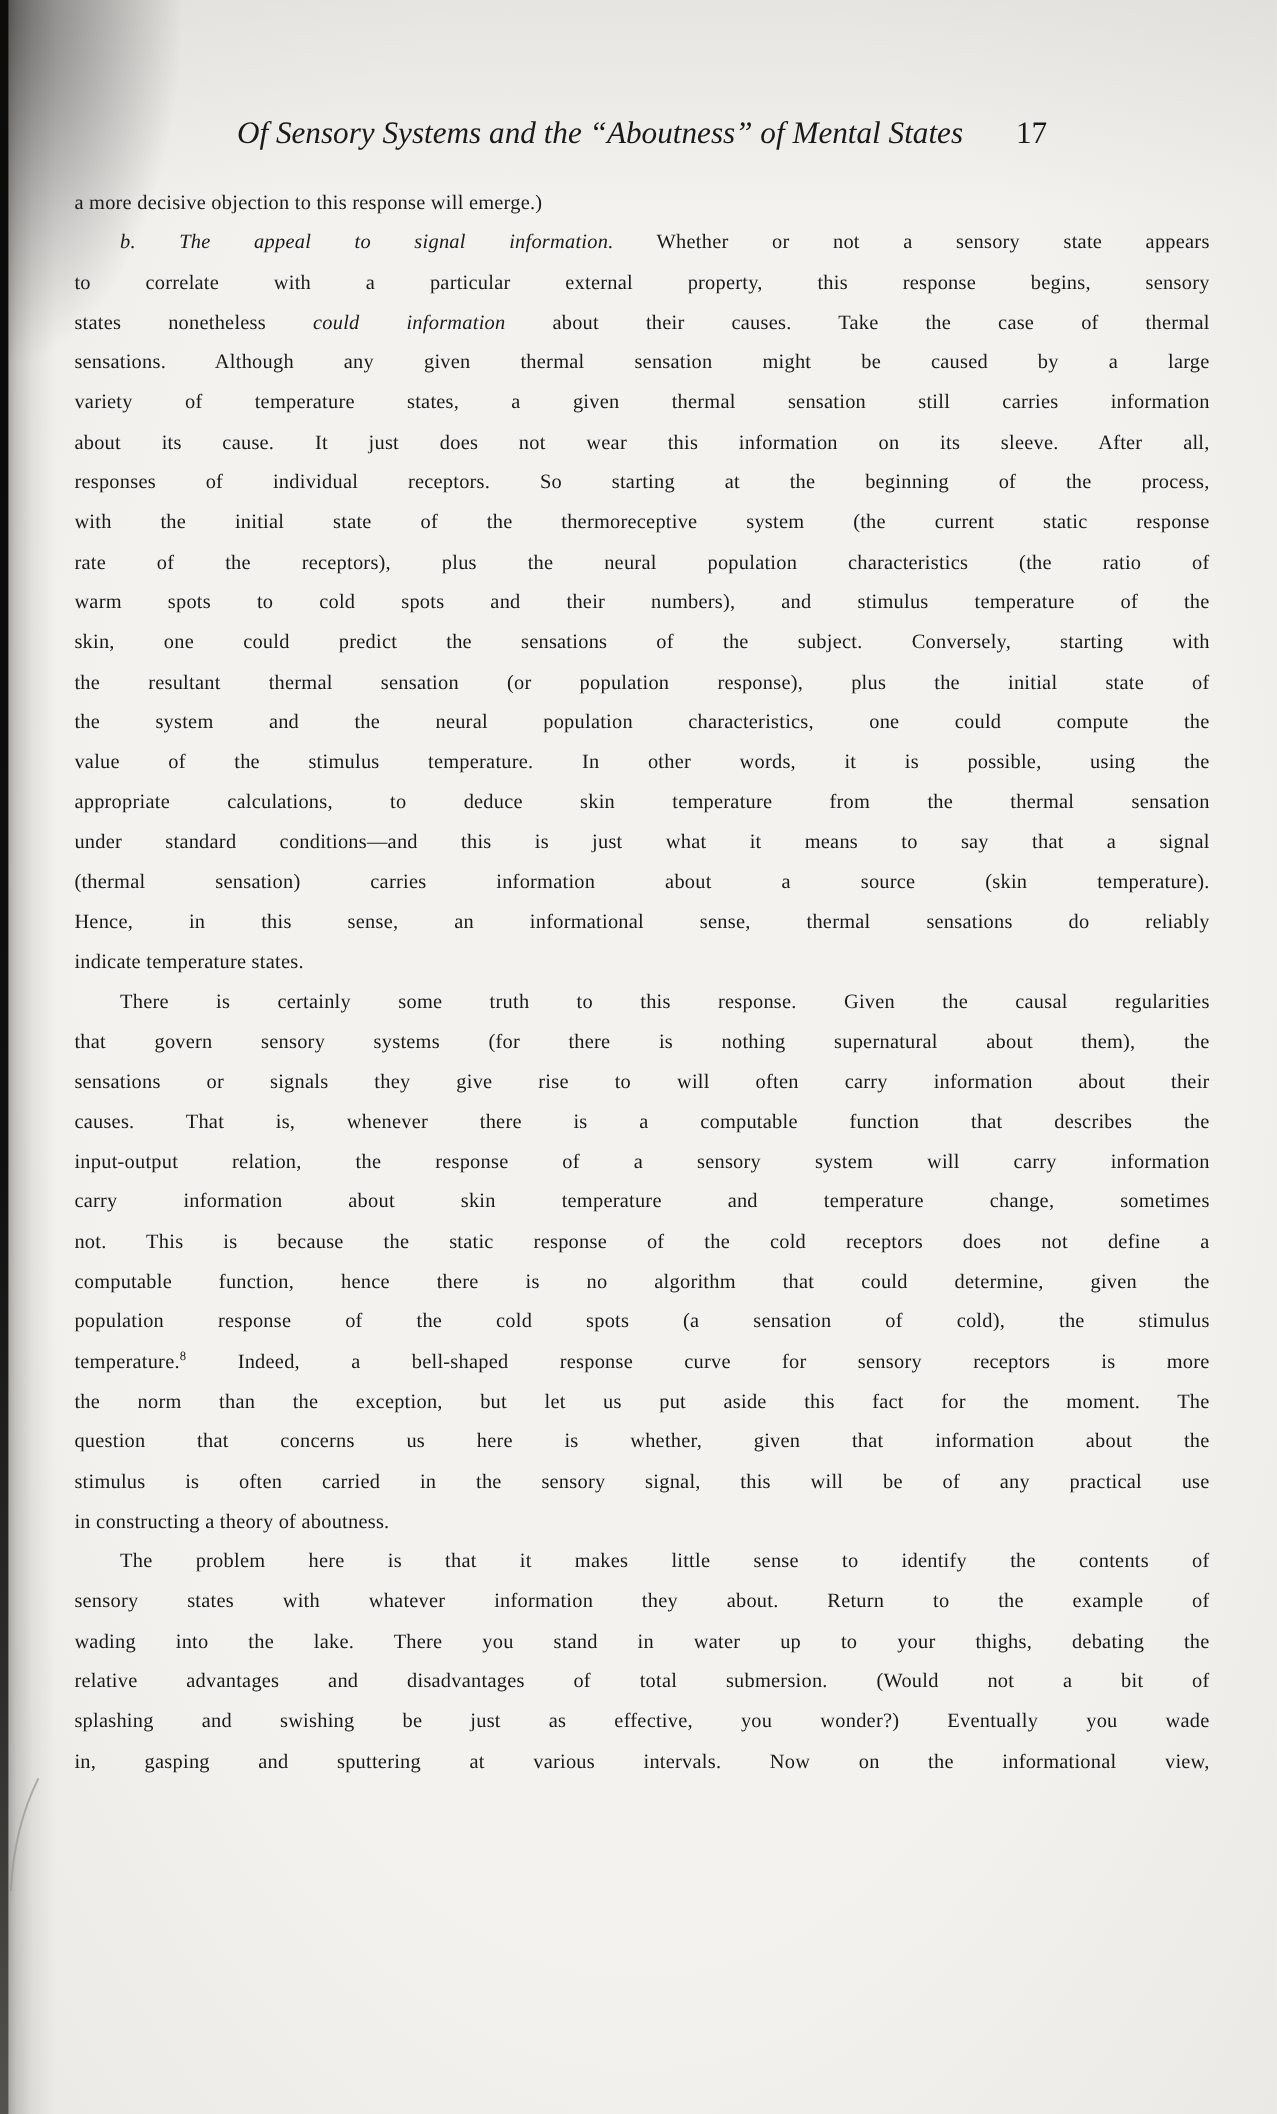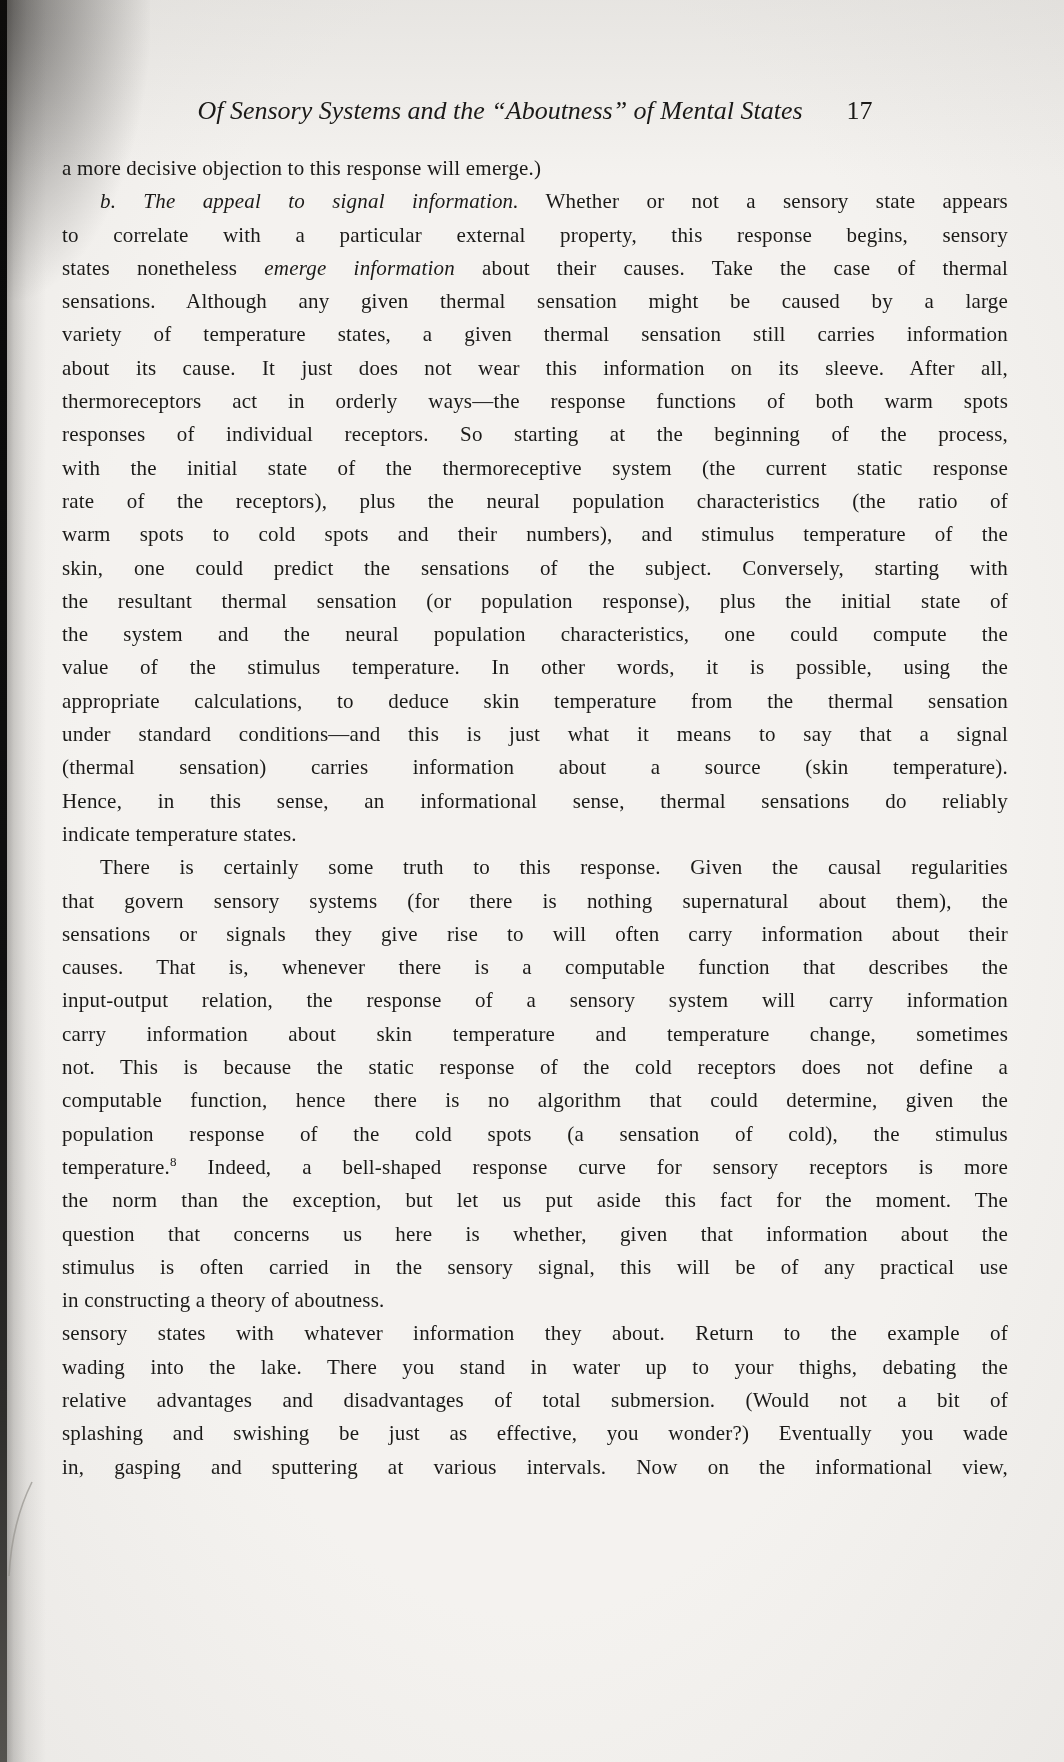--- a/index.html
+++ b/index.html
@@ -39,21 +39,21 @@
     text-align: center;
     font-size: 26px;
     white-space: nowrap;
   }
   .running-header .title { font-style: italic; }
   .running-header .folio { font-style: normal; margin-left: 44px; }
 
   .body-text {
     position: absolute;
     left: 62px; top: 152px; width: 946px;
-    font-size: 21px;
+    font-size: 17px;
   }
   .line {
     height: 33.3px;
     line-height: 33.3px;
     overflow: hidden;
     text-align: justify;
     text-align-last: justify;
     letter-spacing: 0.2px;
   }
   .line.end { text-align-last: left; }
@@ -71,25 +71,24 @@
 <div class="corner-shade"></div>
 
 <div class="running-header">
   <span class="title">Of Sensory Systems and the “Aboutness” of Mental States</span><span class="folio">17</span>
 </div>
 
 <div class="body-text">
     <div class="line end"><span>a more decisive objection to this response will emerge.)</span></div>
     <div class="line ind"><span class="it">b. The appeal to signal information.</span><span> Whether or not a sensory state appears</span></div>
     <div class="line"><span>to correlate with a particular external property, this response begins, sensory</span></div>
-    <div class="line"><span>states nonetheless </span><span class="it">emerge information</span><span> about their causes. Take the case of thermal</span></div>
+    <div class="line"><span>states nonetheless </span><span class="it">could information</span><span> about their causes. Take the case of thermal</span></div>
     <div class="line"><span>sensations. Although any given thermal sensation might be caused by a large</span></div>
     <div class="line"><span>variety of temperature states, a given thermal sensation still carries information</span></div>
     <div class="line"><span>about its cause. It just does not wear this information on its sleeve. After all,</span></div>
-    <div class="line"><span>thermoreceptors act in orderly ways—the response functions of both warm spots</span></div>
     <div class="line"><span>responses of individual receptors. So starting at the beginning of the process,</span></div>
     <div class="line"><span>with the initial state of the thermoreceptive system (the current static response</span></div>
     <div class="line"><span>rate of the receptors), plus the neural population characteristics (the ratio of</span></div>
     <div class="line"><span>warm spots to cold spots and their numbers), and stimulus temperature of the</span></div>
     <div class="line"><span>skin, one could predict the sensations of the subject. Conversely, starting with</span></div>
     <div class="line"><span>the resultant thermal sensation (or population response), plus the initial state of</span></div>
     <div class="line"><span>the system and the neural population characteristics, one could compute the</span></div>
     <div class="line"><span>value of the stimulus temperature. In other words, it is possible, using the</span></div>
     <div class="line"><span>appropriate calculations, to deduce skin temperature from the thermal sensation</span></div>
     <div class="line"><span>under standard conditions—and this is just what it means to say that a signal</span></div>
@@ -103,20 +102,21 @@
     <div class="line"><span>input-output relation, the response of a sensory system will carry information</span></div>
     <div class="line"><span>carry information about skin temperature and temperature change, sometimes</span></div>
     <div class="line"><span>not. This is because the static response of the cold receptors does not define a</span></div>
     <div class="line"><span>computable function, hence there is no algorithm that could determine, given the</span></div>
     <div class="line"><span>population response of the cold spots (a sensation of cold), the stimulus</span></div>
     <div class="line"><span>temperature.</span><span class="sup">8</span><span> Indeed, a bell-shaped response curve for sensory receptors is more</span></div>
     <div class="line"><span>the norm than the exception, but let us put aside this fact for the moment. The</span></div>
     <div class="line"><span>question that concerns us here is whether, given that information about the</span></div>
     <div class="line"><span>stimulus is often carried in the sensory signal, this will be of any practical use</span></div>
     <div class="line end"><span>in constructing a theory of aboutness.</span></div>
+    <div class="line ind"><span>The problem here is that it makes little sense to identify the contents of</span></div>
     <div class="line"><span>sensory states with whatever information they about. Return to the example of</span></div>
     <div class="line"><span>wading into the lake. There you stand in water up to your thighs, debating the</span></div>
     <div class="line"><span>relative advantages and disadvantages of total submersion. (Would not a bit of</span></div>
     <div class="line"><span>splashing and swishing be just as effective, you wonder?) Eventually you wade</span></div>
     <div class="line"><span>in, gasping and sputtering at various intervals. Now on the informational view,</span></div>
   </div>
 
 <svg class="margin-mark" width="36" height="104" viewBox="0 0 36 104">
   <path d="M 28 4 C 16 28 7 58 5 98" stroke="#9a9792" stroke-width="1.6" fill="none" opacity="0.75"></path>
 </svg>

